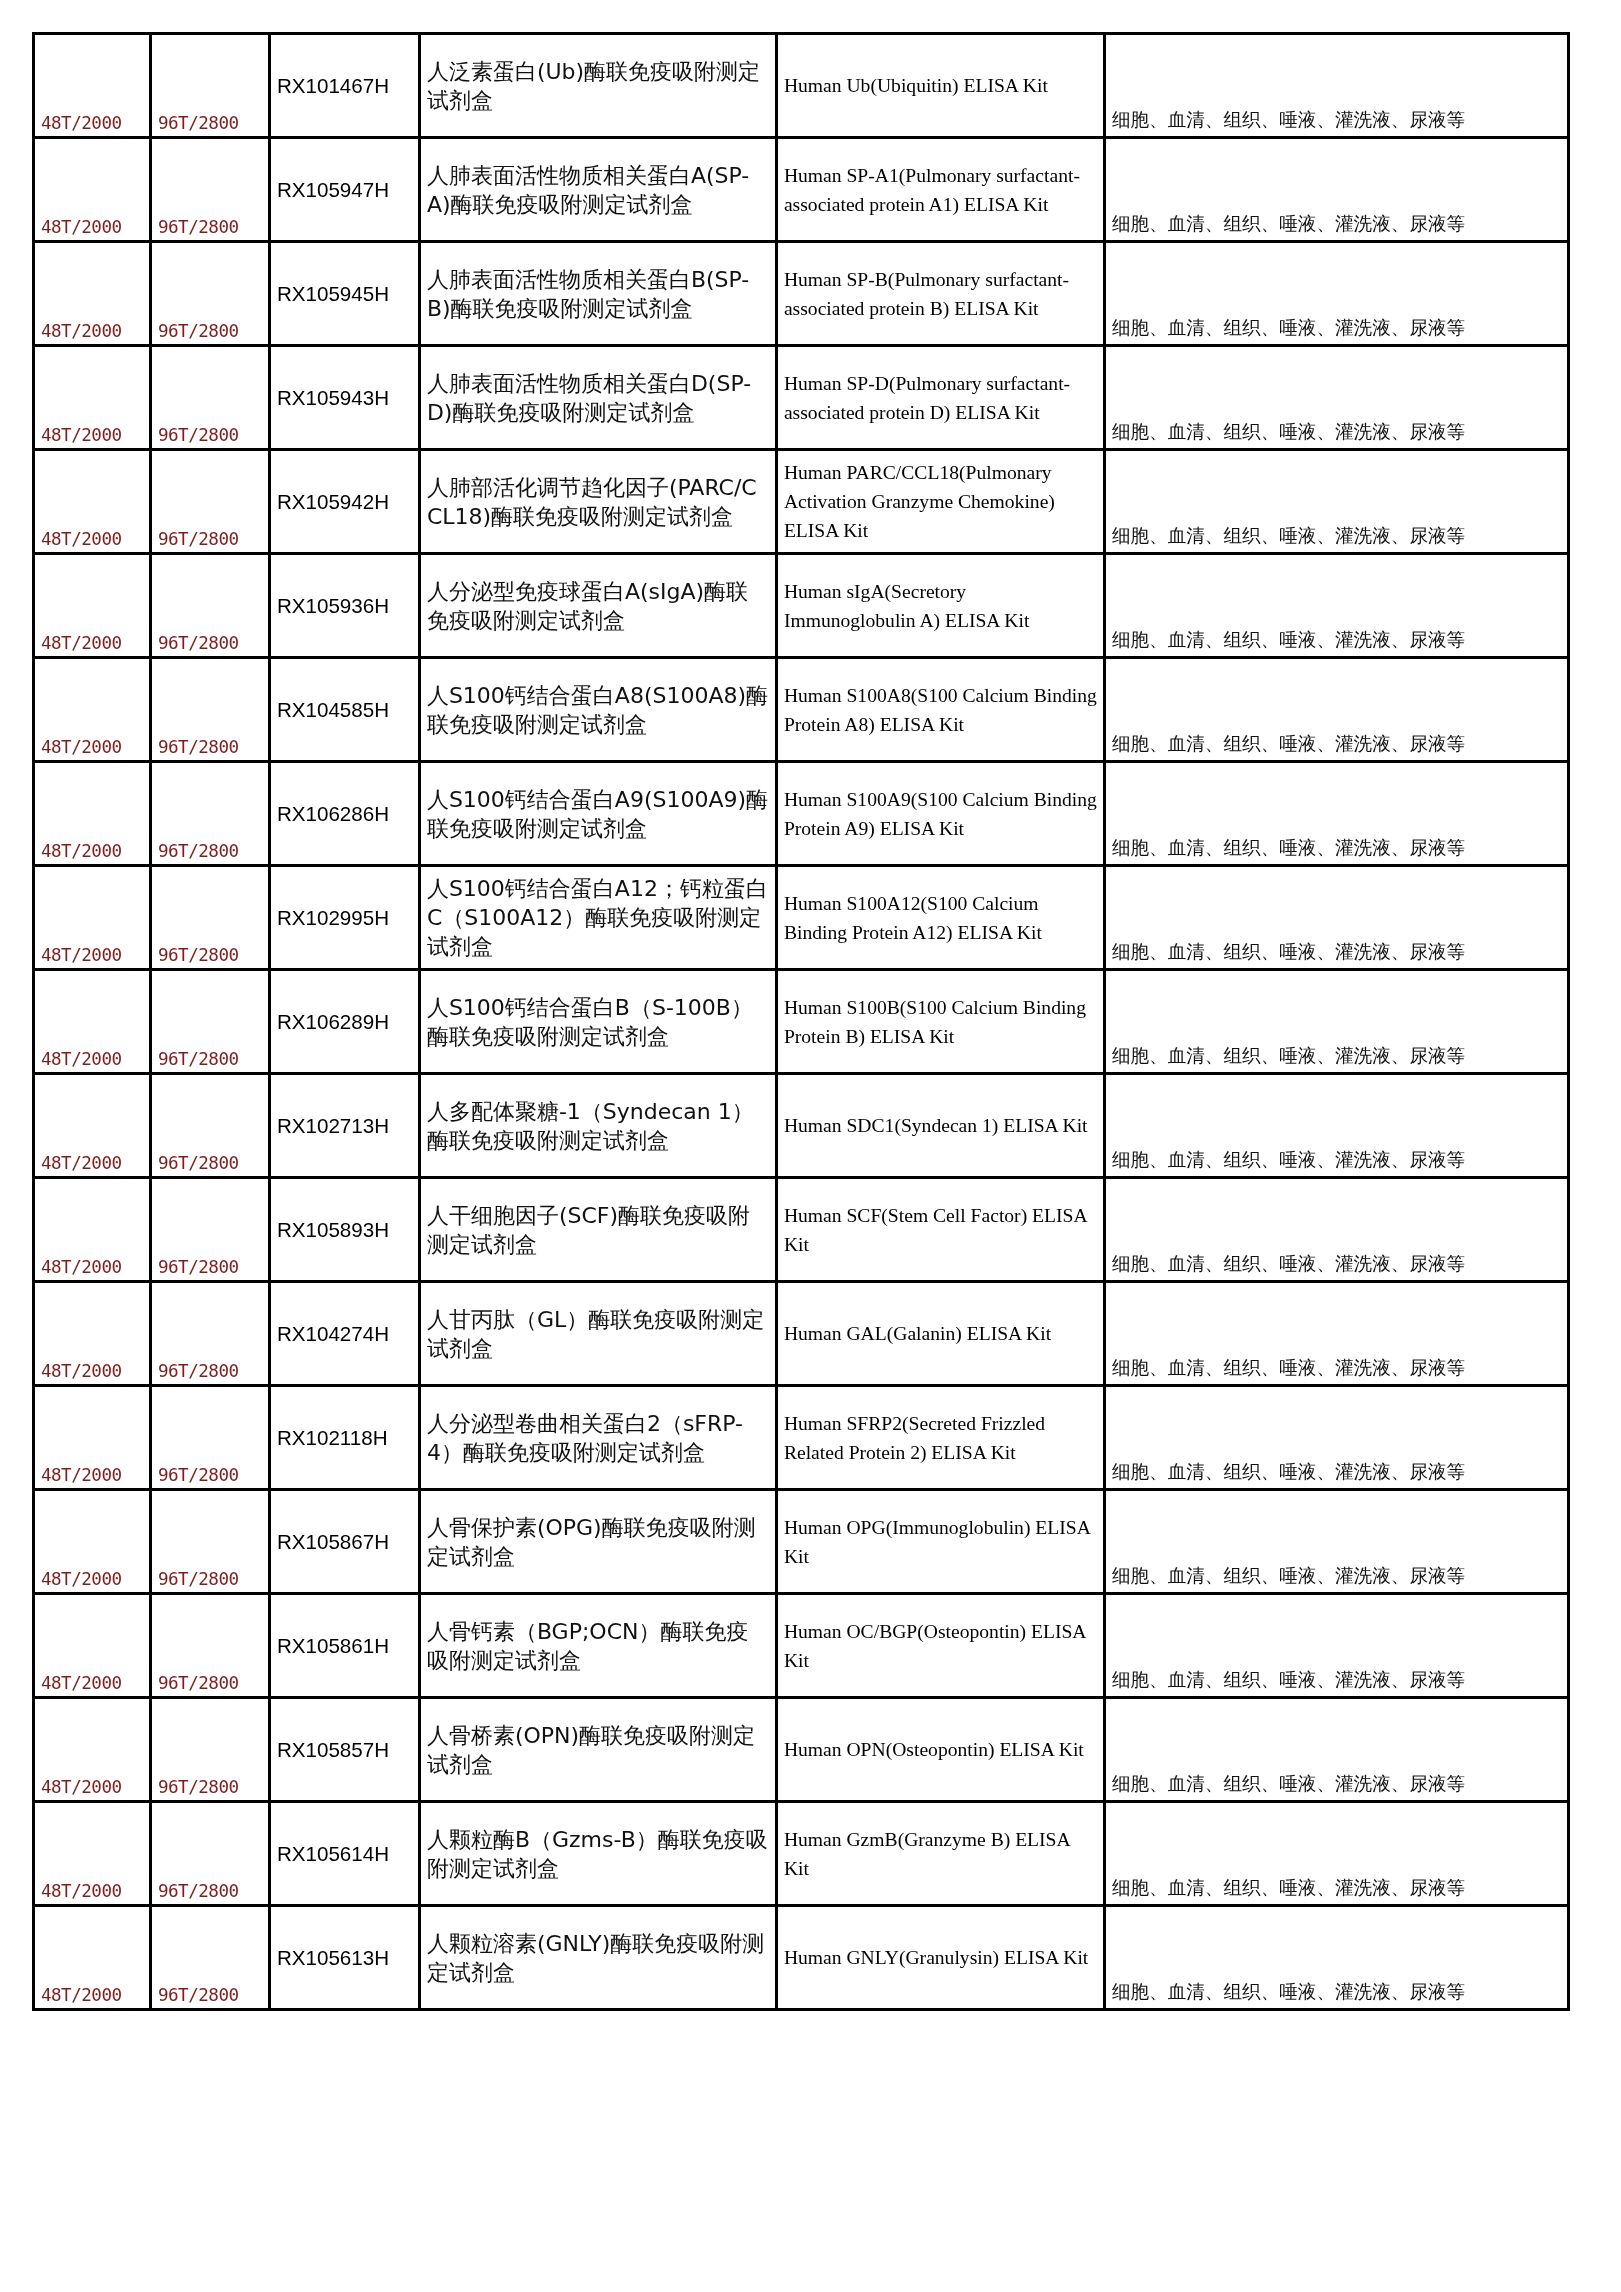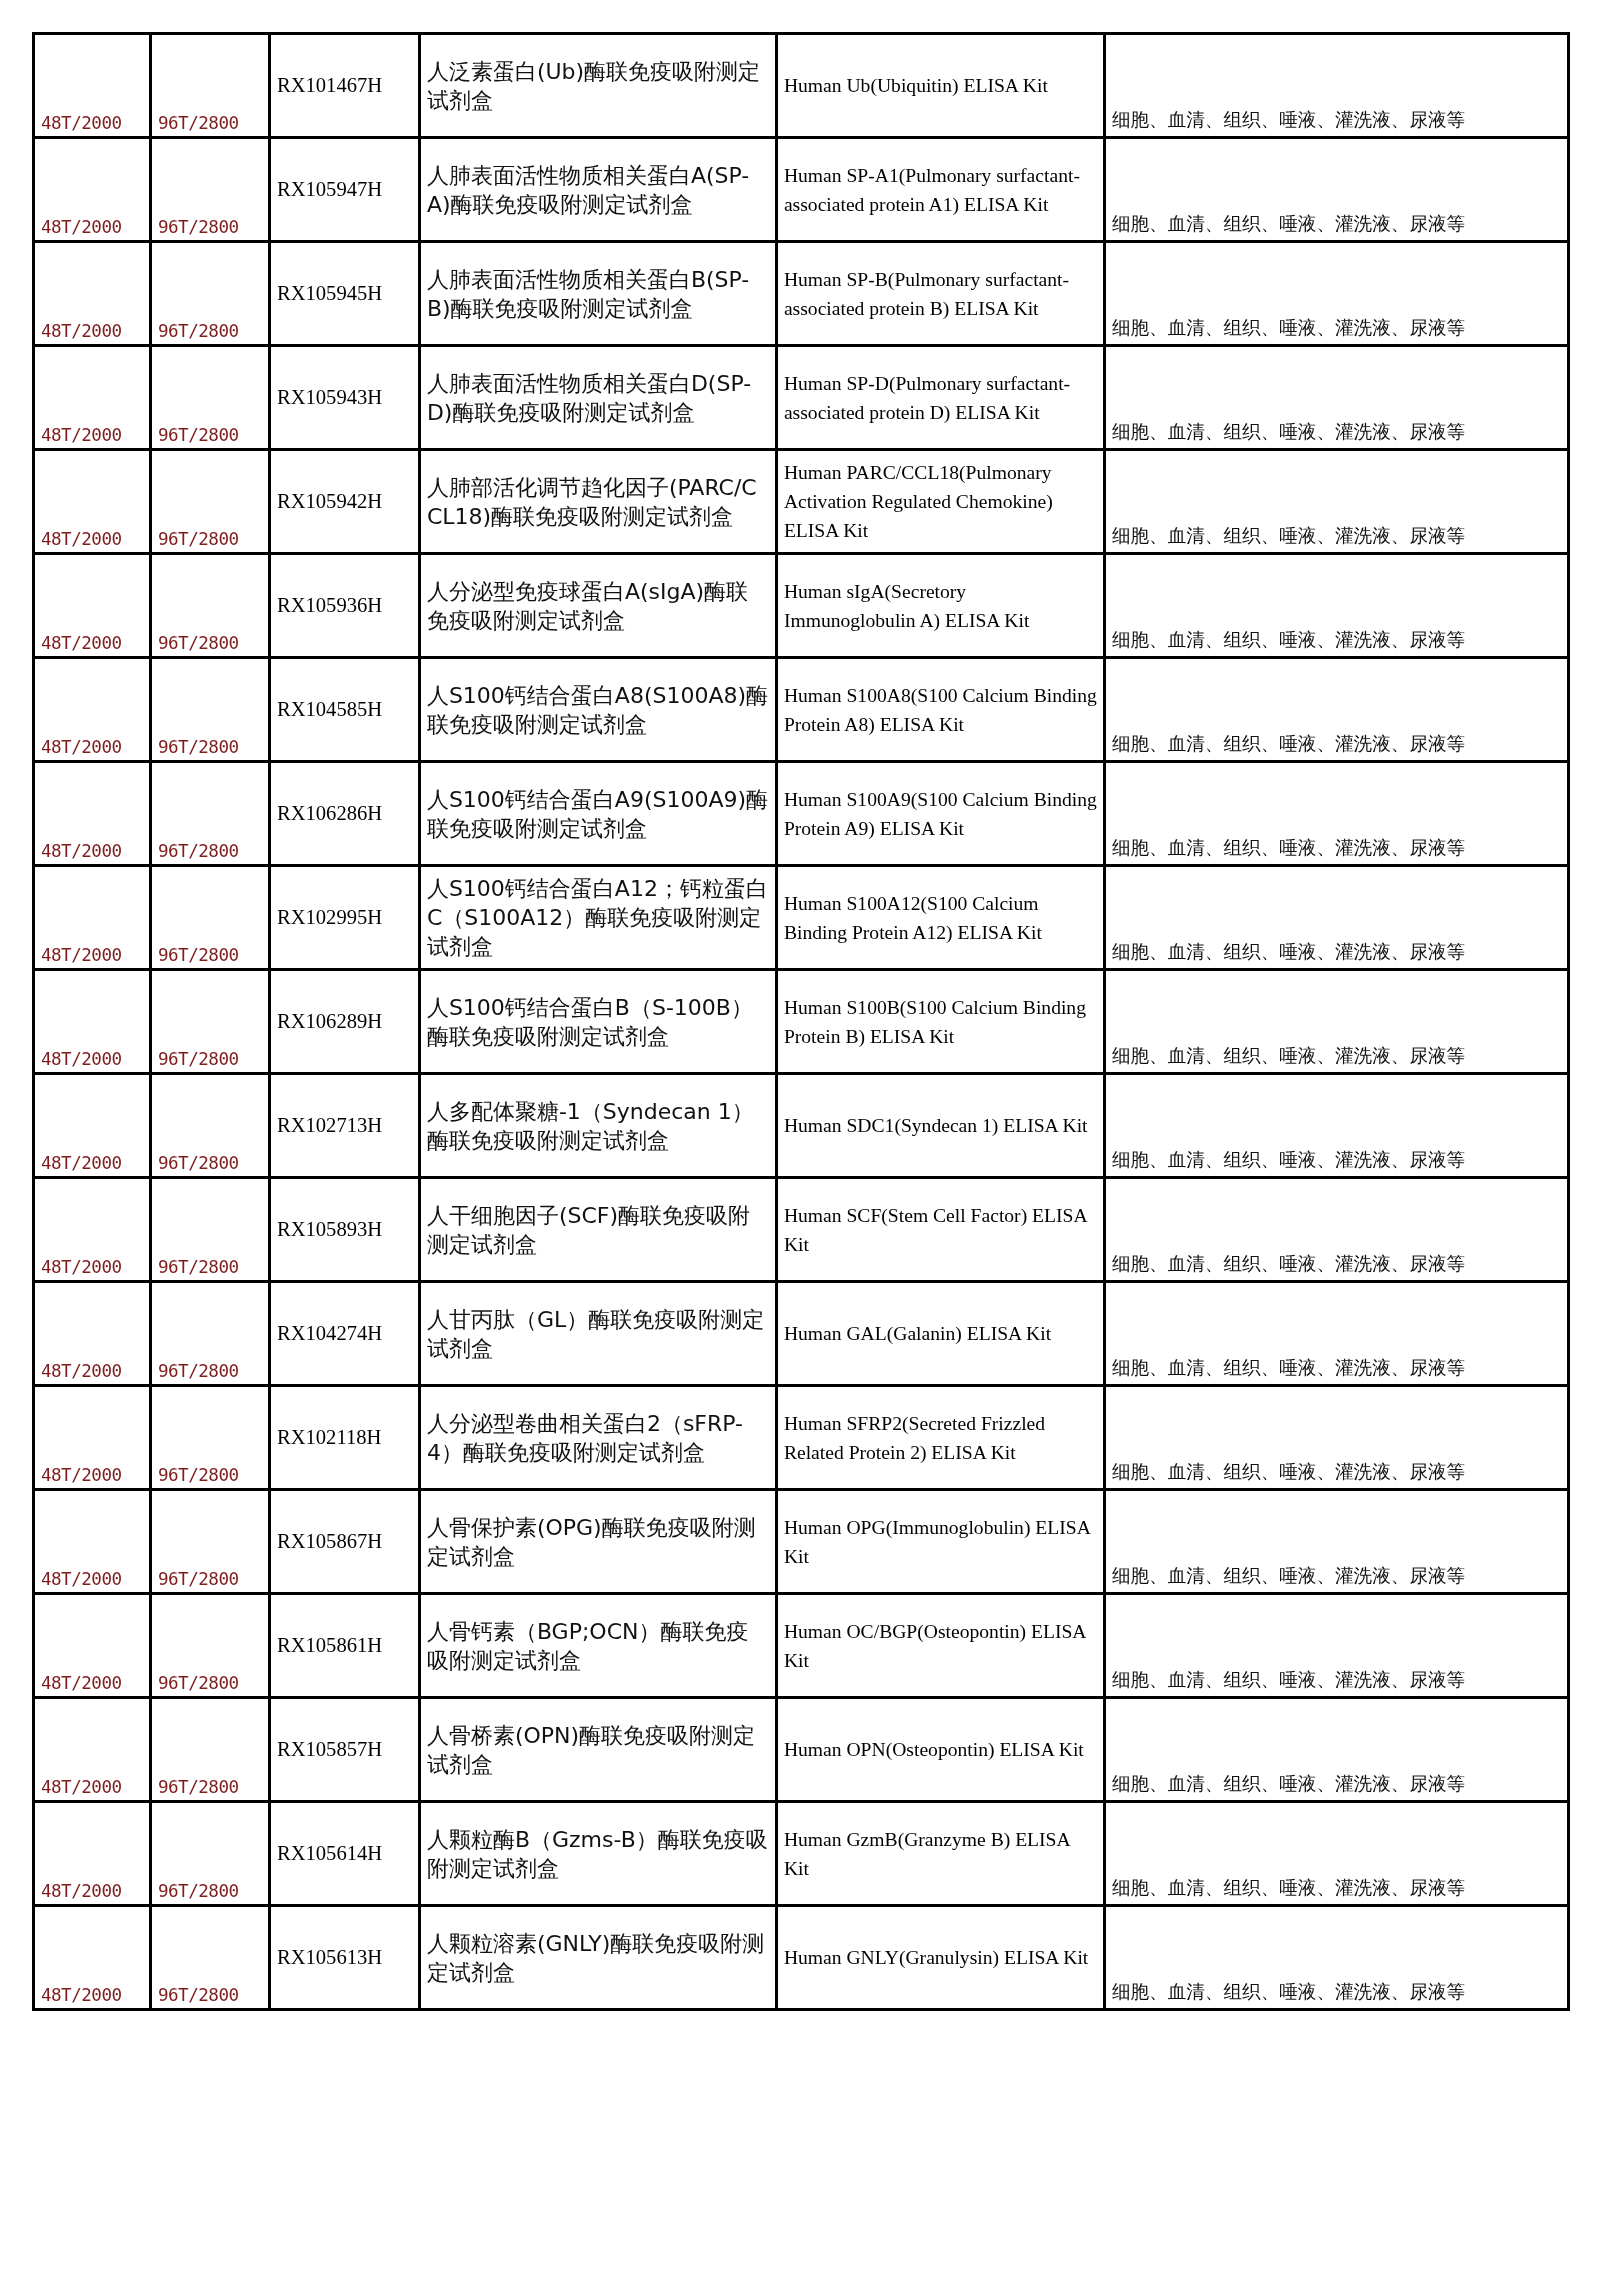--- a/index.html
+++ b/index.html
@@ -43,21 +43,21 @@
     vertical-align: bottom;
     font-family: "DejaVu Sans Mono", monospace;
     font-size: 17.6px;
     color: #7f1d1d;
     padding-bottom: 2.9px !important;
     white-space: nowrap;
     letter-spacing: -0.5px;
   }
   .cell-code {
     vertical-align: middle;
-    font-family: Liberation Serif, serif;
+    font-family: Liberation Sans, sans-serif;
     font-size: 20.6px;
     white-space: nowrap;
   }
   .cell-cn {
     vertical-align: middle;
     font-family: "DejaVu Sans", sans-serif;
     font-size: 22px;
     line-height: 29px;
     color: #111;
     word-break: break-all;
@@ -125,21 +125,21 @@
     <td class="cell-cn">人肺表面活性物质相关蛋白D(SP-D)酶联免疫吸附测定试剂盒</td>
     <td class="cell-en">Human SP-D(Pulmonary surfactant-associated protein D) ELISA Kit</td>
     <td class="cell-sample">细胞、血清、组织、唾液、灌洗液、尿液等</td>
   </tr>
 
   <tr>
     <td class="cell-price">48T/2000</td>
     <td class="cell-price">96T/2800</td>
     <td class="cell-code">RX105942H</td>
     <td class="cell-cn">人肺部活化调节趋化因子(PARC/CCL18)酶联免疫吸附测定试剂盒</td>
-    <td class="cell-en">Human PARC/CCL18(Pulmonary Activation Regulated Chemokine) ELISA Kit</td>
+    <td class="cell-en">Human PARC/CCL18(Pulmonary Activation Granzyme Chemokine) ELISA Kit</td>
     <td class="cell-sample">细胞、血清、组织、唾液、灌洗液、尿液等</td>
   </tr>
 
   <tr>
     <td class="cell-price">48T/2000</td>
     <td class="cell-price">96T/2800</td>
     <td class="cell-code">RX105936H</td>
     <td class="cell-cn">人分泌型免疫球蛋白A(sIgA)酶联免疫吸附测定试剂盒</td>
     <td class="cell-en">Human sIgA(Secretory Immunoglobulin A) ELISA Kit</td>
     <td class="cell-sample">细胞、血清、组织、唾液、灌洗液、尿液等</td>

